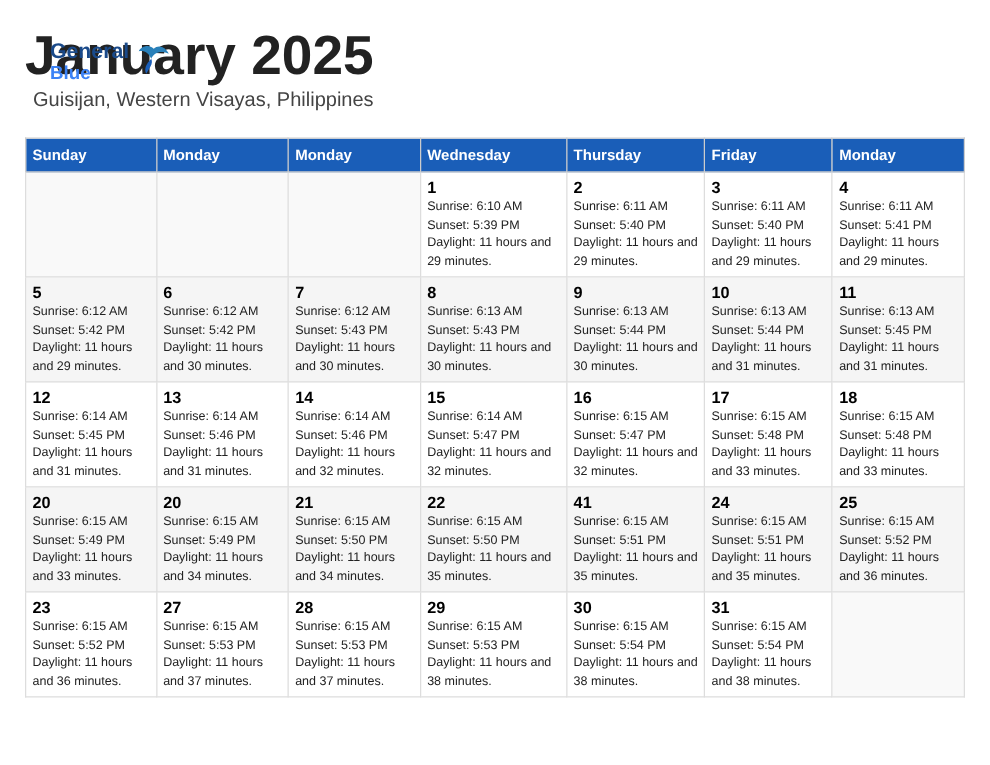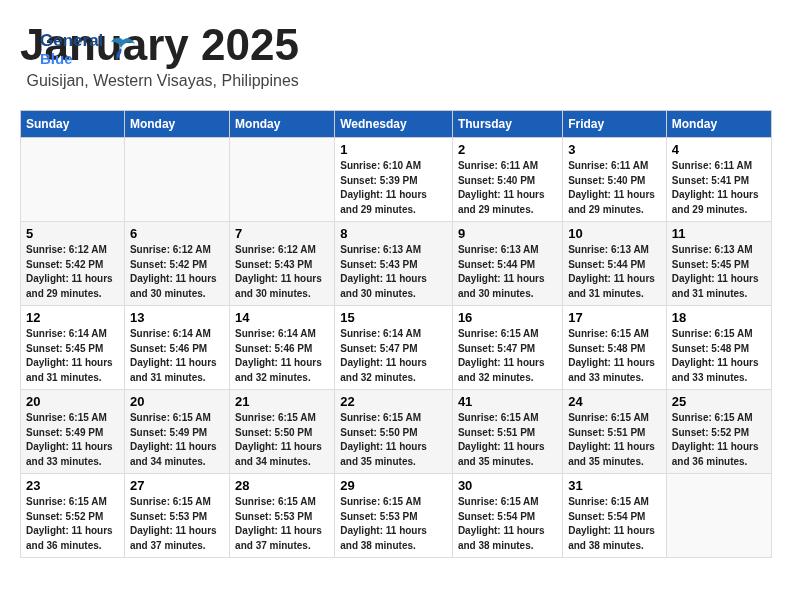--- a/index.html
+++ b/index.html
@@ -62,21 +62,20 @@
     }
     .day-num {
       font-weight: bold;
       font-size: 13px;
       margin-bottom: 2px;
     }
     .day-info {
       font-size: 10px;
       color: #222;
       line-height: 1.45;
-      font-weight: bold;
     }
     .empty-cell {
       background: #f9f9f9;
     }
     tbody tr td.empty-cell {
       background: #f9f9f9;
     }
   </style>
 </head>
 <body>

